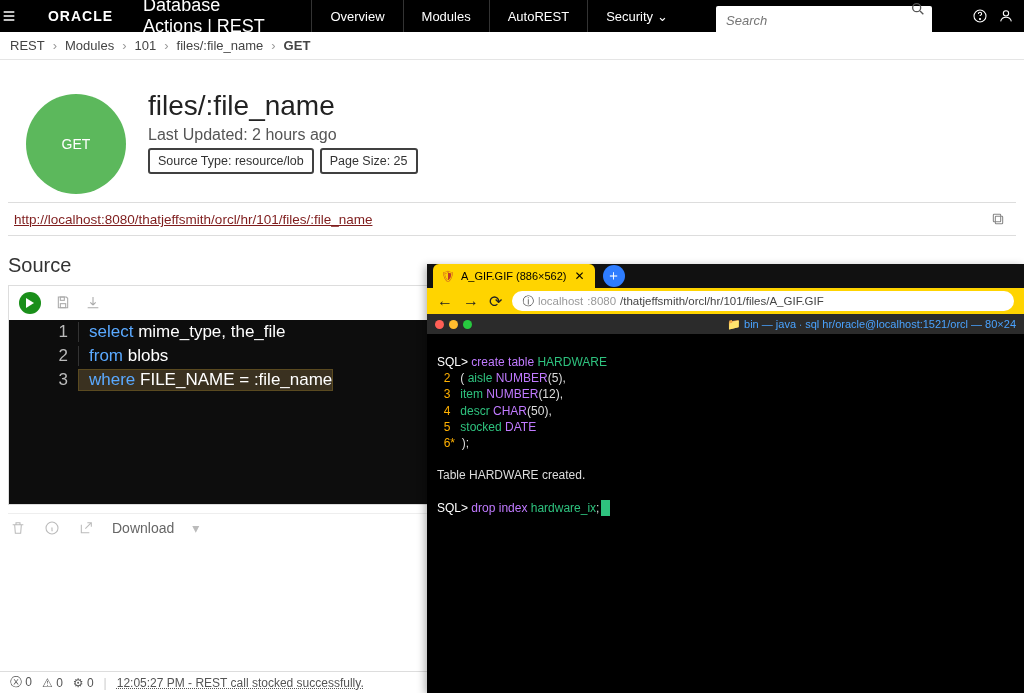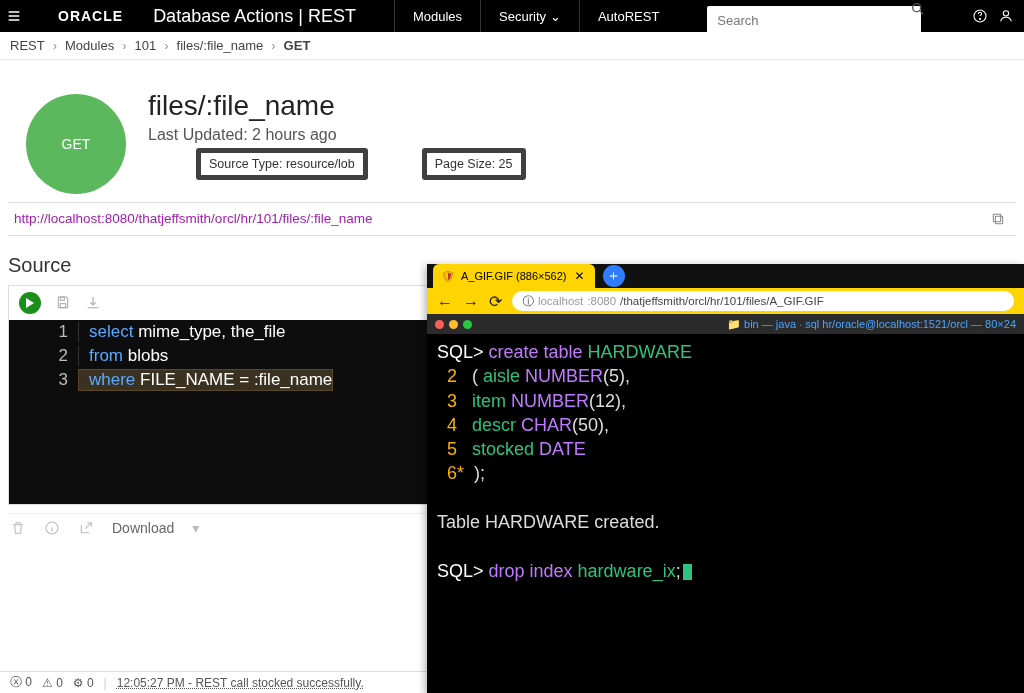--- a/index.html
+++ b/index.html
@@ -8,40 +8,40 @@
 
 .topbar { height:32px; background:#000; color:#fff; display:flex; align-items:center; font-size:13px;gap:22px; }
 .hamburger { width:28px; display:flex; align-items:center; justify-content:center; cursor:pointer; }
 .hamburger svg { stroke:#fff; }
 .brand { padding:0 8px; font-weight:bold; letter-spacing:1px; font-size:14px; }
 .product { padding-right:16px; font-size:18px; }
 .navtabs { display:flex; height:100%; }
 .navtab { padding:0 18px; display:flex; align-items:center; border-left:1px solid #333; cursor:pointer; }
 .navtab .chev { margin-left:4px; }
 .search-wrap { flex:1; display:flex; align-items:center; padding:0 8px; }
-.search-input { flex:1; height:28px; background:#fff; border:none; border-radius:2px; padding:0 28px 0 10px; font-size:13px; color:#666;margin-top:8px; }
+.search-input { flex:1; height:28px; background:#fff; border:none; border-radius:2px; padding:0 28px 0 10px; font-style:italic; font-size:13px; color:#666;margin-top:8px; }
 .search-box { position:relative; flex:1; }
 .search-icon-wrap { position:absolute; right:6px; top:3px; color:#555; }
 .topicons { display:flex; align-items:center; gap:10px; padding:0 10px; color:#fff; }
 
 
 .breadcrumb { height:28px; display:flex; align-items:center; gap:8px; padding:0 10px; font-size:13px; color:#444; border-bottom:1px solid #e5e5e5; }
 .breadcrumb .sep { color:#999; }
 .breadcrumb .cur { font-weight:bold; }
 
 
 .header-card { margin:20px 8px 0 8px; display:flex; gap:22px; padding:10px 8px 8px 8px; }
 .method-badge { width:100px; height:100px; border-radius:50%; background:#5cb85c; color:#fff; display:flex; align-items:center; justify-content:center; font-size:14px; margin-left:10px; margin-top:4px; }
 .header-info { flex:1; }
 .h-title { font-size:28px; color:#222; margin-bottom:4px; }
 .h-updated { font-size:16px; color:#555; margin-bottom:4px; }
 .h-comments { font-style:italic; color:#555; font-size:14px; margin-bottom:8px; }
 .h-pills { display:flex; gap:6px; margin-bottom:12px; }
-.pill { border:5px solid #404040; border-radius:3px; padding:4px 8px; font-size:12.5px; color:#333;margin-left:48px; }
-.url-row { border-top:1px solid #ddd; border-bottom:1px solid #ddd; margin:0 8px; padding:8px 6px; font-size:13.5px; color:#a21caf; display:flex; align-items:flex-start; justify-content:space-between; }
+.pill { border:2px solid #404040; border-radius:3px; padding:4px 8px; font-size:12.5px; color:#333; }
+.url-row { border-top:1px solid #ddd; border-bottom:1px solid #ddd; margin:0 8px; padding:8px 6px; font-size:13.5px; color:#7f1d1d; display:flex; align-items:flex-end; justify-content:space-between;text-decoration:underline; }
 .copy-icon { color:#888; padding-right:4px; }
 
 
 .source-title { font-size:20px; color:#333; padding:18px 8px 8px 8px; }
 .toolbar { border:1px solid #ddd; border-bottom:none; margin:0 8px; display:flex; align-items:center; gap:14px; padding:6px 10px; }
 .run-btn { width:22px; height:22px; border-radius:50%; background:#1a8f1a; display:flex; align-items:center; justify-content:center; cursor:pointer; }
 .run-btn svg { fill:#fff; }
 .tb-icon { color:#999; cursor:pointer; }
 
 .editor { margin:0 8px; background:#0d0d0d; color:#fff; font-family:Consolas,monospace; font-size:17px; height:185px; border:1px solid #ddd; border-top:none; overflow:hidden; }
@@ -68,21 +68,21 @@
 .newtab { width:22px; height:22px; border-radius:50%; background:#2e7dff; color:#fff; display:flex; align-items:center; justify-content:center; margin-left:8px; font-size:14px; cursor:pointer; }
 .ov-addr { height:26px; background:#ffd400; display:flex; align-items:center; gap:10px; padding:0 10px; }
 .ov-addr .nav-icon { color:#222; cursor:pointer; }
 .addr-pill { flex:1; background:#fff; border-radius:12px; height:20px; display:flex; align-items:center; padding:0 10px; font-size:11.5px; color:#444; gap:4px; }
 .addr-pill .ihost { color:#999; }
 .ov-termtitle { height:20px; background:#2b2b2b; color:#bbb; font-size:11px; display:flex; align-items:center; padding:0 8px; gap:6px; }
 .dots { display:flex; gap:5px; }
 .dot { width:9px; height:9px; border-radius:50%; }
 .dot.r{background:#ff5f56;} .dot.y{background:#ffbd2e;} .dot.g{background:#27c93f;}
 .folder { color:#4aa3ff; margin-left:auto; display:flex; align-items:center; gap:3px; }
-.term { flex:1; background:#000; padding:6px 10px; font-family:Menlo,Consolas,monospace; font-size:18px; color:#ddd; line-height:1.35; white-space:pre; }
+.term { flex:1; background:#000; padding:20px 10px; font-family:Menlo,Consolas,monospace; font-size:12px; color:#ddd; line-height:1.35; white-space:pre; }
 .t-sql { color:#fff; }
 .t-kw { color:#c07aff; }
 .t-id { color:#2ec27e; }
 .t-ln { color:#ffb000; }
 .cursor { display:inline-block; width:9px; height:16px; background:#2ec27e; vertical-align:middle; margin-left:2px; }
 
 svg { display:block; }
 .ic { width:16px; height:16px; }
 </style>
 </head>
@@ -91,28 +91,31 @@
 <div class="topbar">
   <div class="hamburger">
     <svg class="ic" viewBox="0 0 24 24" fill="none" stroke-width="2">
         <path d="M4 6h16M4 12h16M4 18h16"></path>
       </svg>
   </div>
   <span class="brand">ORACLE</span>
   <span class="product">Database Actions | REST</span>
   <div class="navtabs">
     <div class="navtab">
+        <span>Overview</span>
+      </div>
+    <div class="navtab">
         <span>Modules</span>
+      </div>
+    <div class="navtab">
+        <span>AutoREST</span>
       </div>
     <div class="navtab">
         <span>Security</span>
         <span class="chev">⌄</span>
-      </div>
-    <div class="navtab">
-        <span>AutoREST</span>
       </div>
   </div>
   <div class="search-wrap">
     <div class="search-box">
       <input class="search-input" placeholder="Search" style="">
       <span class="search-icon-wrap">
         <svg class="ic" viewBox="0 0 24 24" fill="none" stroke="#555" stroke-width="2">
             <circle cx="10" cy="10" r="6"></circle>
             <path d="M20 20l-5-5"></path>
           </svg>

